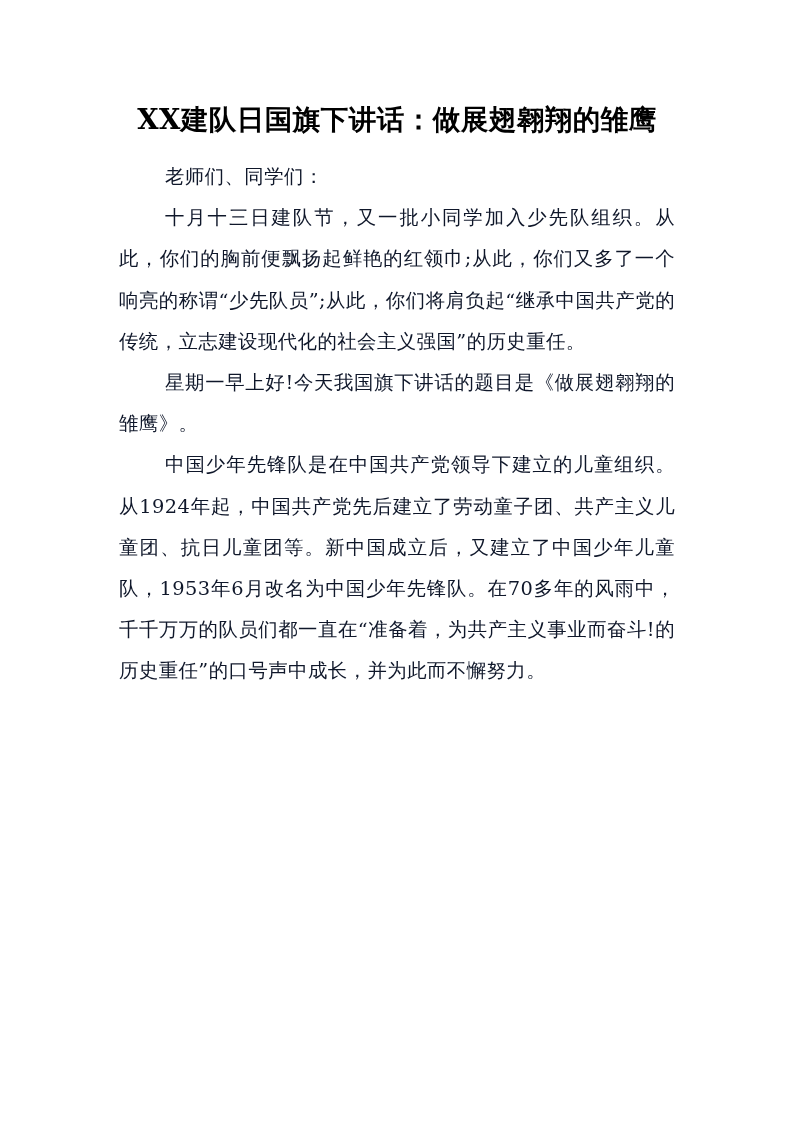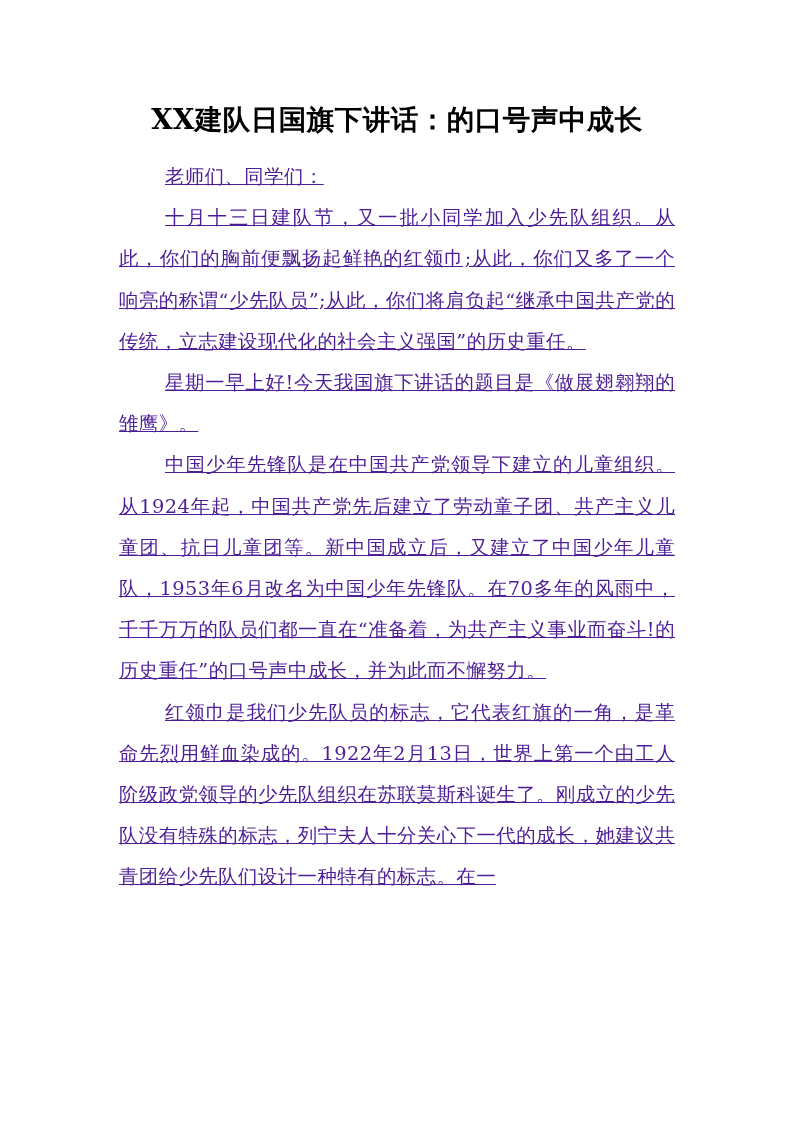--- a/index.html
+++ b/index.html
@@ -31,27 +31,25 @@
       letter-spacing: 0.5px;
       color: #000000;
     }
     .para {
       font-size: 19.4px;
       line-height: 41.2px;
       margin: 0;
       text-indent: 46px;
       text-align: justify;
       letter-spacing: 0.45px;
-      color: #4c1d95;
-      text-decoration: underline;
+      color: #0f172a;
     }
   </style>
 </head>
 <body>
 
 <div class="page">
-  <h1 class="title">XX建队日国旗下讲话：的口号声中成长</h1>
+  <h1 class="title">XX建队日国旗下讲话：做展翅翱翔的雏鹰</h1>
   <p class="para">老师们、同学们：</p>
   <p class="para">十月十三日建队节，又一批小同学加入少先队组织。从此，你们的胸前便飘扬起鲜艳的红领巾;从此，你们又多了一个响亮的称谓“少先队员”;从此，你们将肩负起“继承中国共产党的传统，立志建设现代化的社会主义强国”的历史重任。</p>
   <p class="para">星期一早上好!今天我国旗下讲话的题目是《做展翅翱翔的雏鹰》。</p>
   <p class="para">中国少年先锋队是在中国共产党领导下建立的儿童组织。从1924年起，中国共产党先后建立了劳动童子团、共产主义儿童团、抗日儿童团等。新中国成立后，又建立了中国少年儿童队，1953年6月改名为中国少年先锋队。在70多年的风雨中，千千万万的队员们都一直在“准备着，为共产主义事业而奋斗!的历史重任”的口号声中成长，并为此而不懈努力。</p>
-  <p class="para">红领巾是我们少先队员的标志，它代表红旗的一角，是革命先烈用鲜血染成的。1922年2月13日，世界上第一个由工人阶级政党领导的少先队组织在苏联莫斯科诞生了。刚成立的少先队没有特殊的标志，列宁夫人十分关心下一代的成长，她建议共青团给少先队们设计一种特有的标志。在一</p>
 </div>
 
 </body></html>

